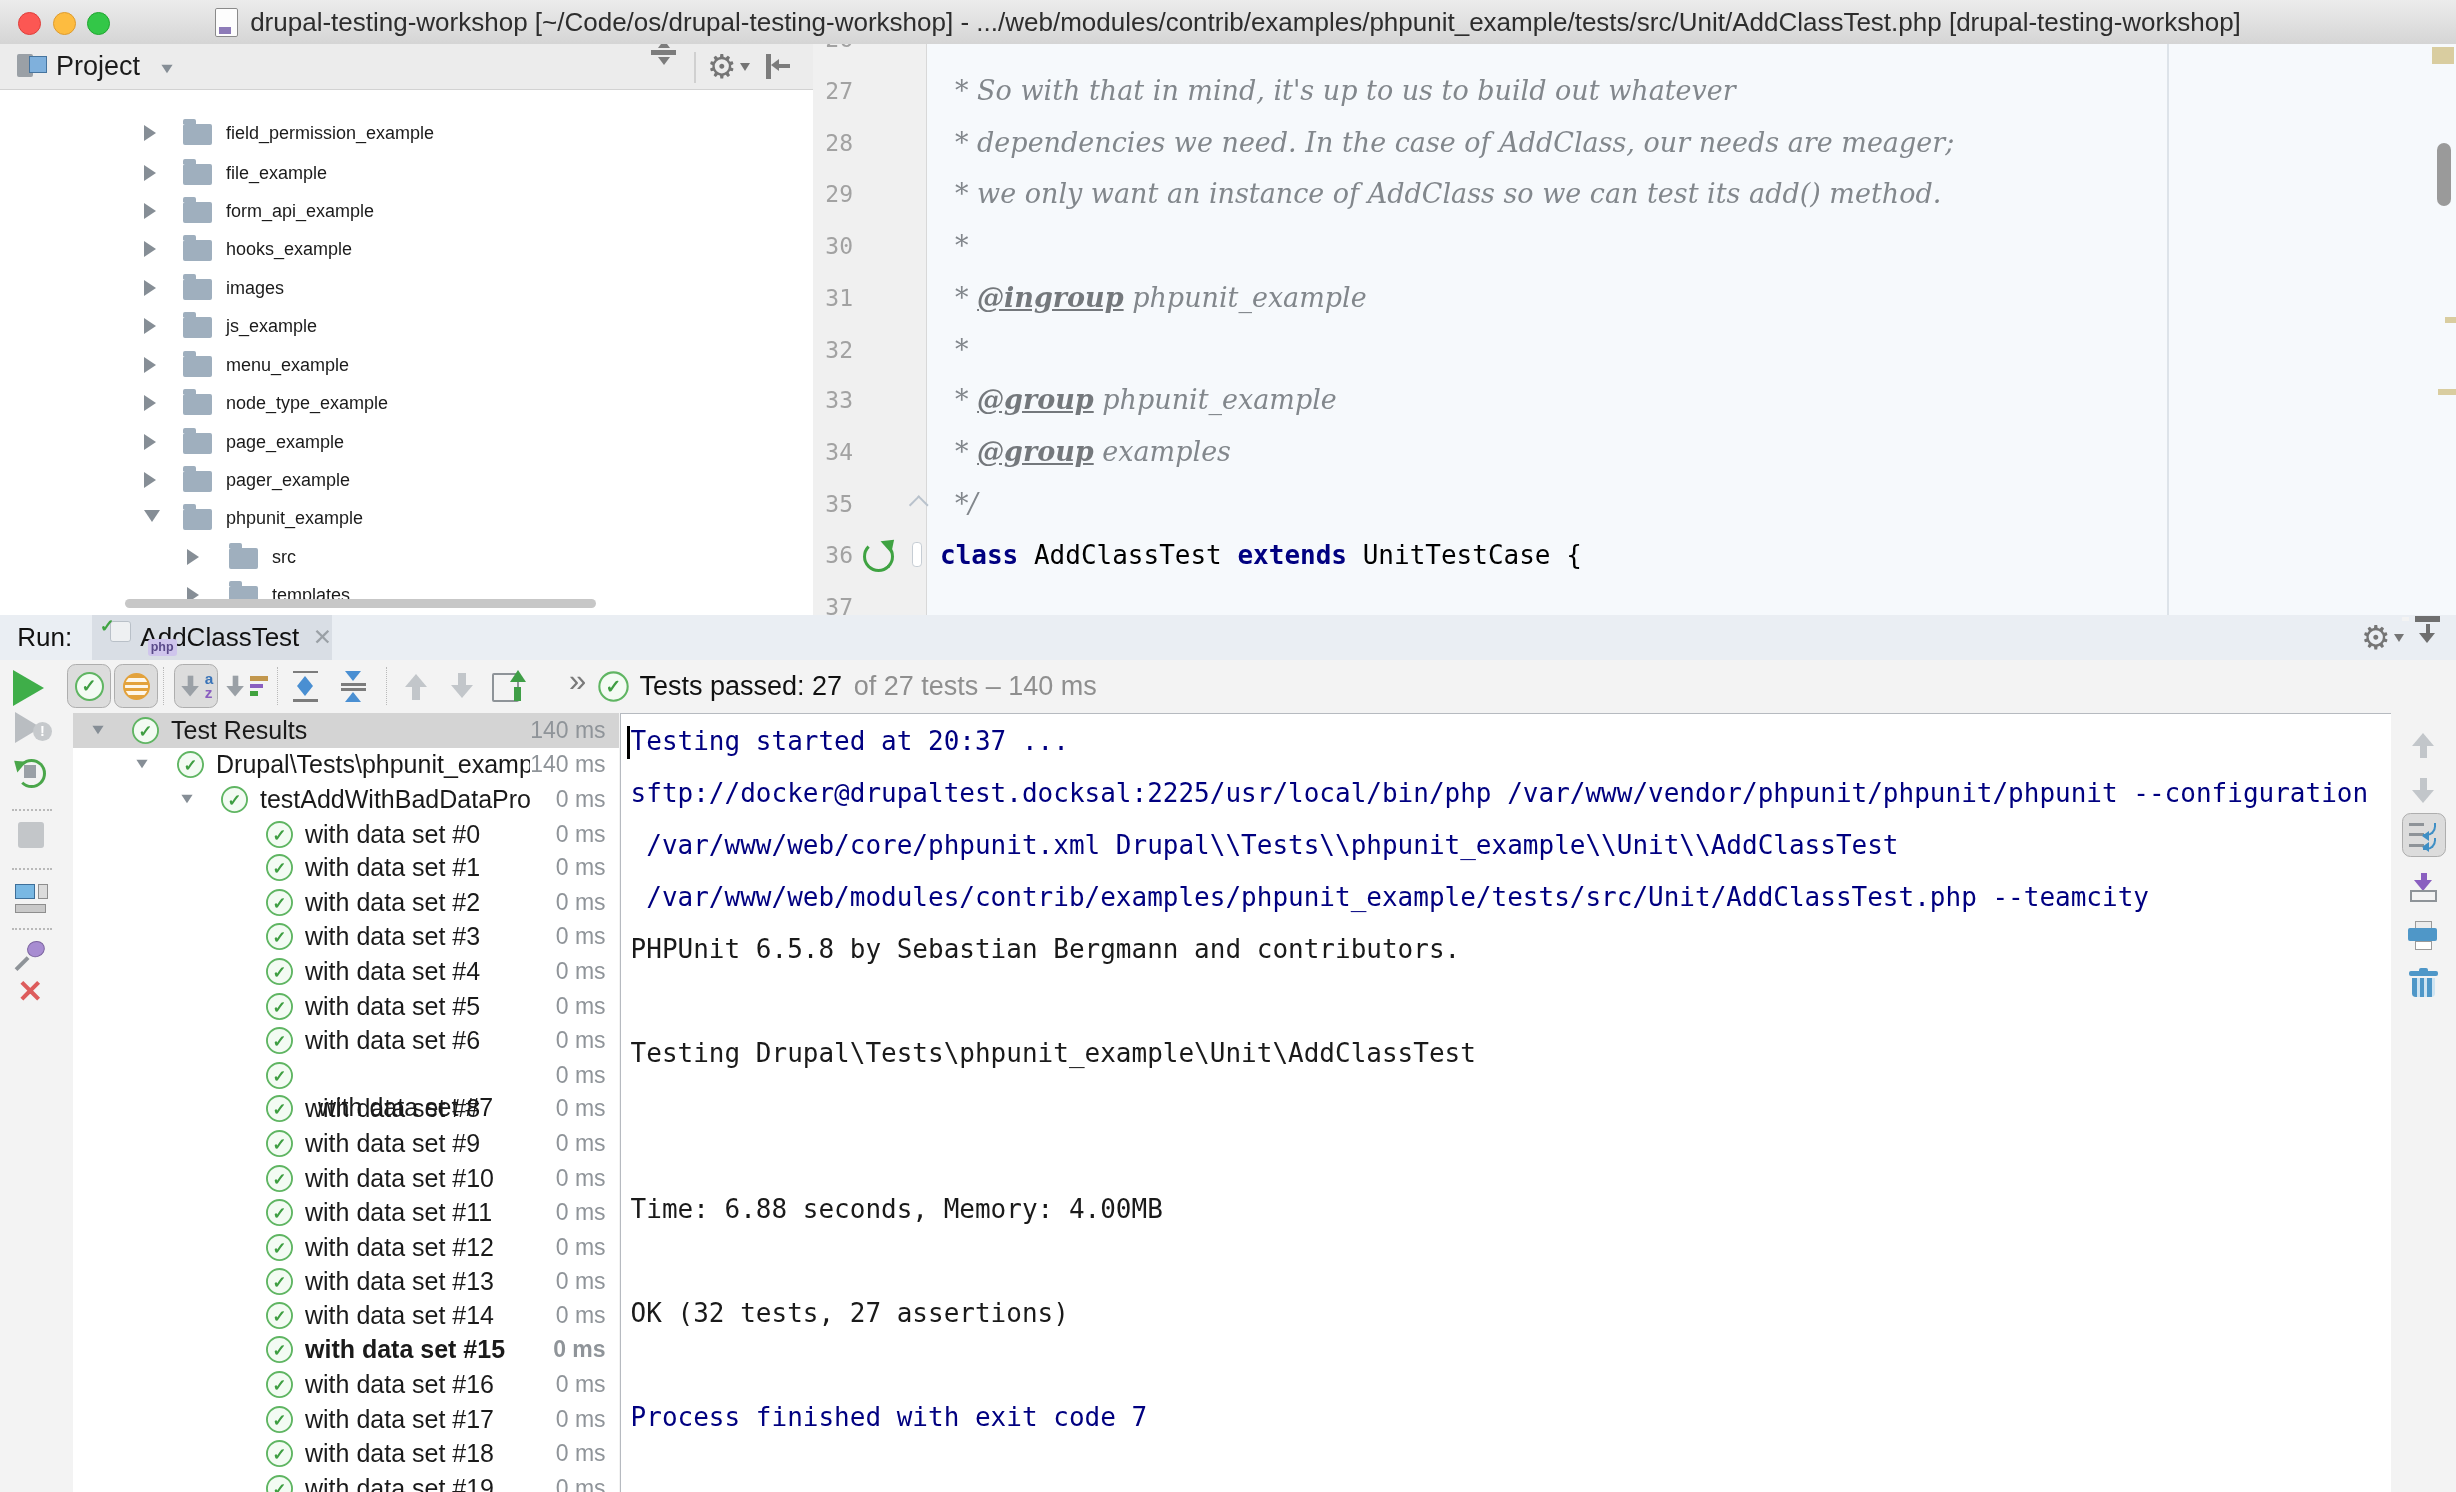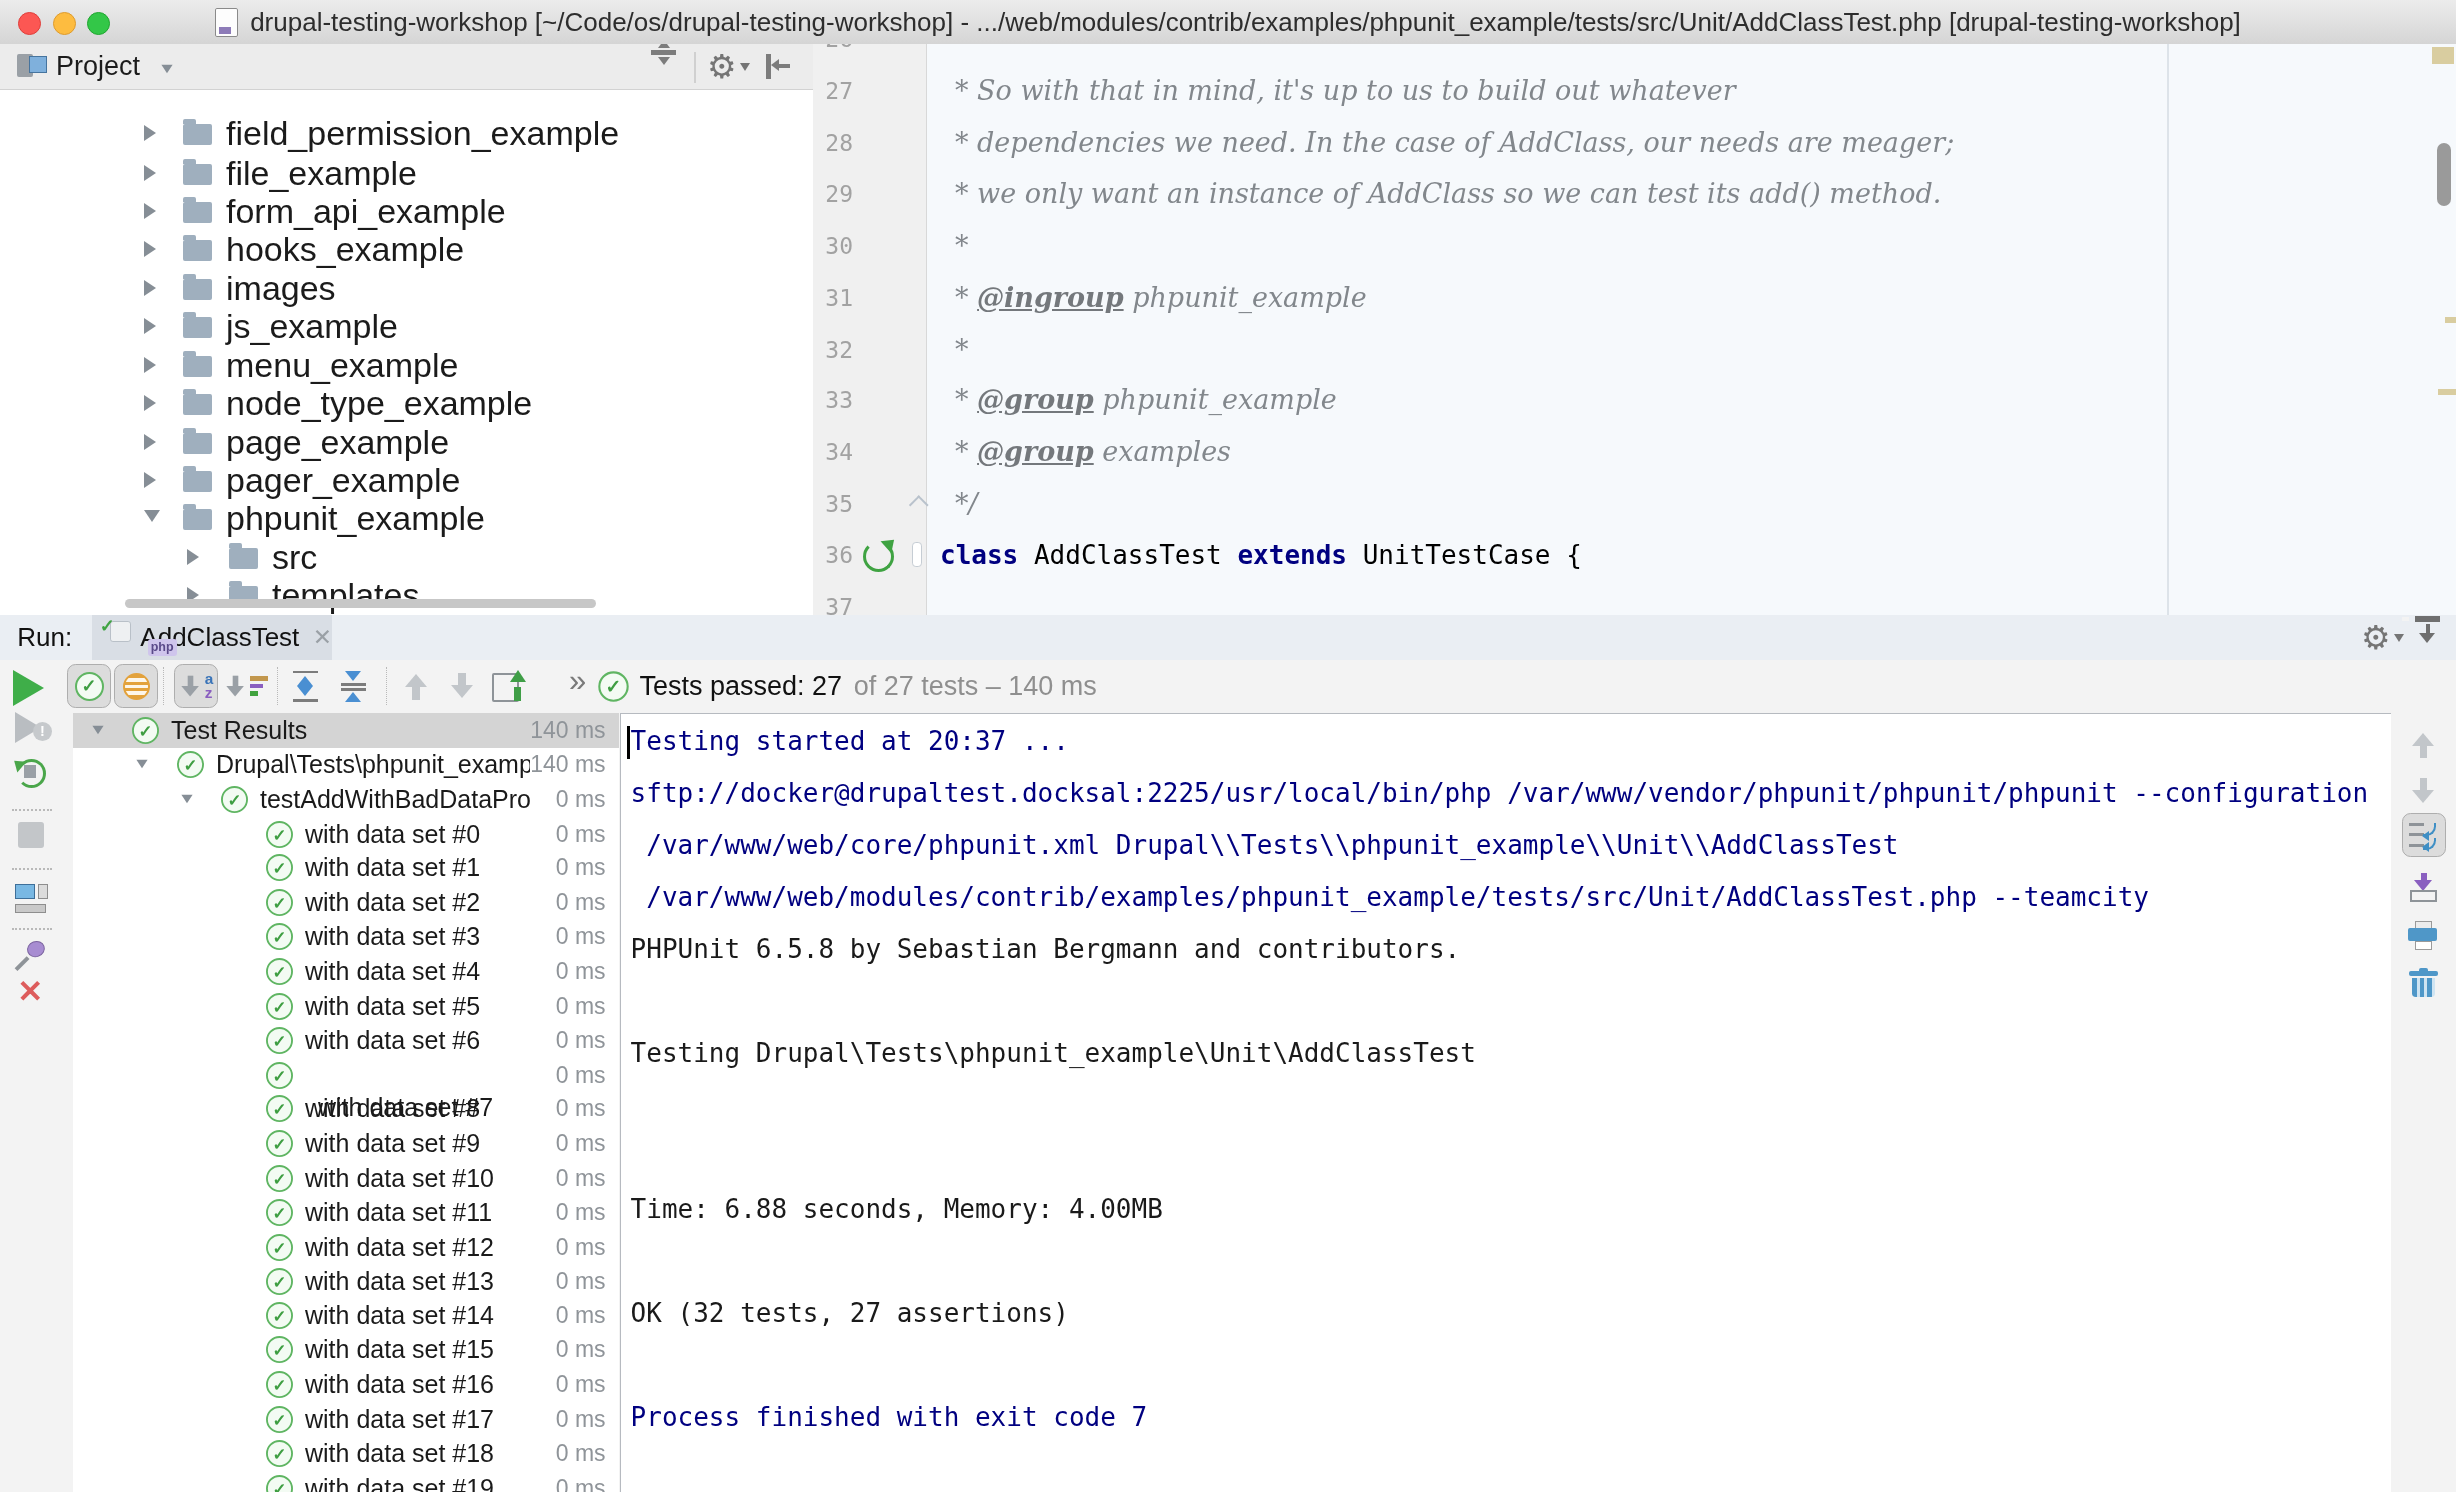--- a/index.html
+++ b/index.html
@@ -16,21 +16,21 @@
   
   .project-panel{left:0;top:44px;width:813px;height:571px;background:#fff;border-right:1.9px solid #c6c6c6;overflow:hidden;}
   .pheader{position:absolute;left:0;top:0;width:100%;height:45px;background:#ececec;border-bottom:1.9px solid #d2d2d2;z-index:5;}
   .pheader .plabel{position:absolute;left:56px;top:0;line-height:45px;font-size:27px;color:#1c1c1c;}
   .proj-icon{position:absolute;left:17.3px;top:9.6px;width:29px;height:25px;}
   .proj-icon .doc{position:absolute;left:0;top:0;width:15.4px;height:23px;background:#9aa0a6;border-radius:1.9px;}
   .proj-icon .win{position:absolute;left:11.5px;top:2.9px;width:16.3px;height:14.4px;background:#7fb0dc;border:1.9px solid #46749e;}
   .tri-r{width:0;height:0;border-left:12.5px solid #868e96;border-top:8.6px solid transparent;border-bottom:8.6px solid transparent;}
   .tri-d{width:0;height:0;border-top:12.5px solid #868e96;border-left:8.6px solid transparent;border-right:8.6px solid transparent;}
   .tri-small{transform:scale(.7);}
-  .prow{position:absolute;height:38px;display:flex;align-items:center;font-size:34px;color:#1b1b1b;white-space:nowrap;}
+  .prow{position:absolute;height:38px;display:flex;align-items:center;font-size:18px;color:#1b1b1b;white-space:nowrap;}
   .prow .arr{position:absolute;}
   .folder{position:absolute;width:29px;height:21px;background:#9fafbe;border-radius:1.9px;}
   .folder::before{content:"";position:absolute;top:-4.8px;left:0;width:12.5px;height:4.8px;background:#9fafbe;border-radius:1.9px 1.9px 0 0;}
   .plabel-text{position:absolute;}
   .hscroll{position:absolute;left:125px;top:555px;width:471px;height:8.6px;background:#c7c7c7;border-radius:4.8px;}
   
   .editor{left:813px;top:44px;width:1644px;height:571px;background:#f6f9fc;overflow:hidden;}
   .gutter{position:absolute;left:0;top:0;width:113px;height:100%;background:#f0f0f0;border-right:1.9px solid #d8d8d8;}
   .mguide{position:absolute;left:1354px;top:0;width:1.9px;height:100%;background:#dde3e9;}
   .eline{position:absolute;left:0;width:100%;height:52px;line-height:52px;}
@@ -527,21 +527,21 @@
       <div class="trow" style="top: 1264px;">
         <div class="chk" style="left: 192px;"></div>
         <div class="tlabel" style="left: 232px; width: 225px;">with data set #13</div>
         <div class="ttime">0 ms</div>
       </div>
       <div class="trow" style="top: 1298px;">
         <div class="chk" style="left: 192px;"></div>
         <div class="tlabel" style="left: 232px; width: 225px;">with data set #14</div>
         <div class="ttime">0 ms</div>
       </div>
-      <div class="trow" style="top: 1332px;">
+      <div class="trow" style="top: 1332px; font-weight: bold;">
         <div class="chk" style="left: 192px;"></div>
         <div class="tlabel" style="left: 232px; width: 225px;">with data set #15</div>
         <div class="ttime">0 ms</div>
       </div>
       <div class="trow" style="top: 1367px;">
         <div class="chk" style="left: 192px;"></div>
         <div class="tlabel" style="left: 232px; width: 225px;">with data set #16</div>
         <div class="ttime">0 ms</div>
       </div>
       <div class="trow" style="top: 1402px;">

